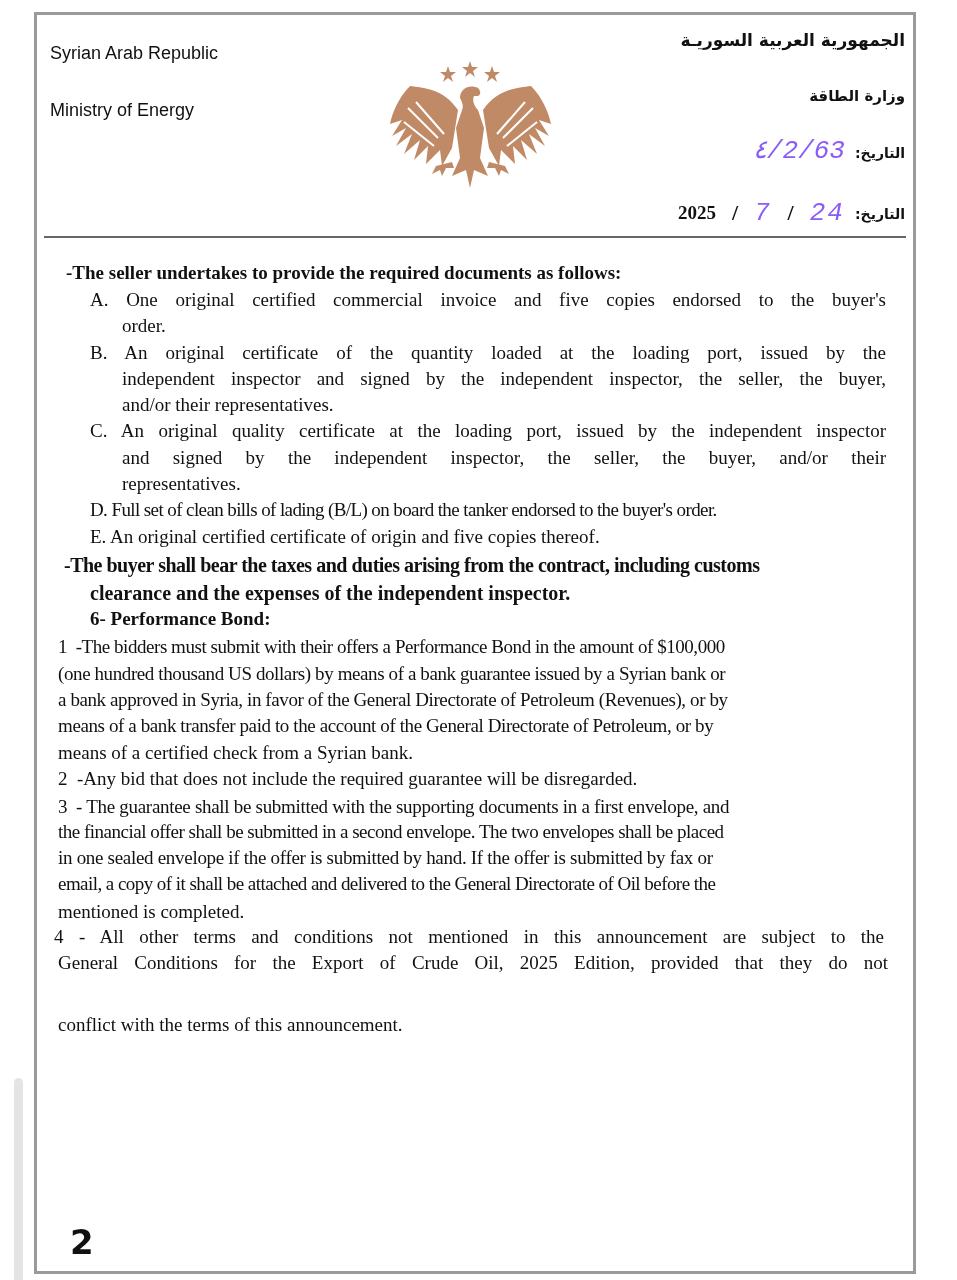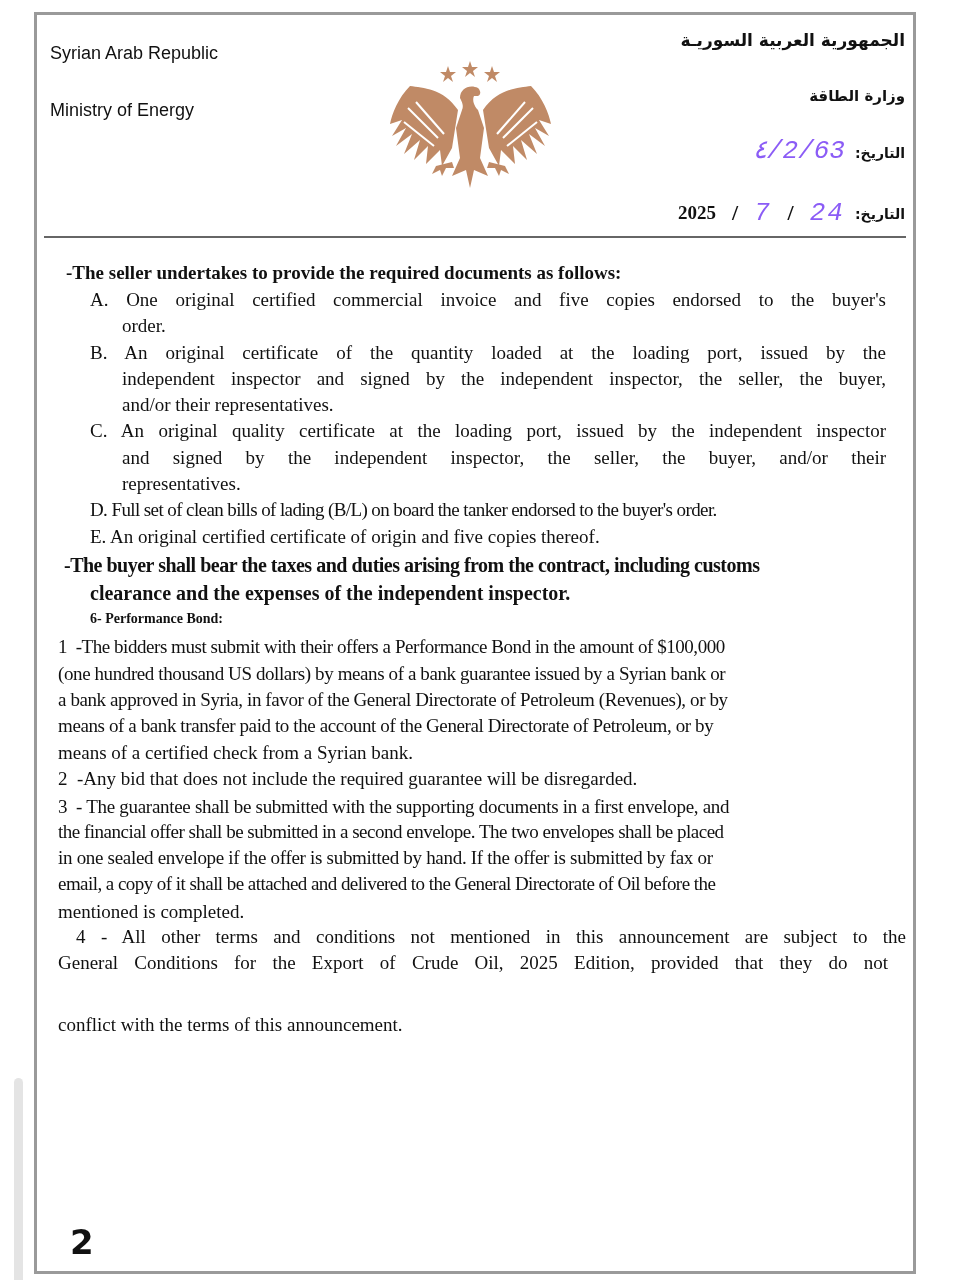--- a/index.html
+++ b/index.html
@@ -121,21 +121,21 @@
   </div>
 
   <div class="ln" style="left:90px; top:524px;">
     <span>E.</span>
     <span>An original certified certificate of origin and five copies thereof.</span>
   </div>
 
   <div class="ln b" style="left:64px; top:552px; letter-spacing:-0.5px; font-size:20px;">-The buyer shall bear the taxes and duties arising from the contract, including customs</div>
   <div class="ln b" style="left:90px; top:580px; font-size:20px;">clearance and the expenses of the independent inspector.</div>
 
-  <div class="ln b" style="left:90px; top:606px; font-size:14px;">6- Performance Bond:</div>
+  <div class="ln b" style="left:90px; top:606px; font-size:19px;">6- Performance Bond:</div>
 
   <div class="ln" style="left:58px; top:634px; letter-spacing:-0.45px;">
     <span>1</span>&nbsp;
     <span>-The bidders must submit with their offers a Performance Bond in the amount of $100,000</span>
   </div>
   <div class="ln" style="left:58px; top:661px; letter-spacing:-0.4px;">(one hundred thousand US dollars) by means of a bank guarantee issued by a Syrian bank or</div>
   <div class="ln" style="left:58px; top:687px; letter-spacing:-0.4px;">a bank approved in Syria, in favor of the General Directorate of Petroleum (Revenues), or by</div>
   <div class="ln" style="left:58px; top:713px; letter-spacing:-0.4px;">means of a bank transfer paid to the account of the General Directorate of Petroleum, or by</div>
   <div class="ln" style="left:58px; top:740px;">means of a certified check from a Syrian bank.</div>
 
@@ -146,21 +146,21 @@
 
   <div class="ln" style="left:58px; top:794px; letter-spacing:-0.3px;">
     <span>3</span>&nbsp;
     <span>- The guarantee shall be submitted with the supporting documents in a first envelope, and</span>
   </div>
   <div class="ln" style="left:58px; top:819px; letter-spacing:-0.5px;">the financial offer shall be submitted in a second envelope. The two envelopes shall be placed</div>
   <div class="ln" style="left:58px; top:845px; letter-spacing:-0.3px;">in one sealed envelope if the offer is submitted by hand. If the offer is submitted by fax or</div>
   <div class="ln" style="left:58px; top:871px; letter-spacing:-0.55px;">email, a copy of it shall be attached and delivered to the General Directorate of Oil before the</div>
   <div class="ln" style="left:58px; top:899px;">mentioned is completed.</div>
 
-  <div class="ln just" style="left: 76px; top: 924px; width: 830px; white-space: normal;">
+  <div class="ln just" style="left: 54px; top: 924px; width: 830px; white-space: normal;">
     <span>4</span>
     <span>- All other terms and conditions not mentioned in this announcement are subject to the</span>
   </div>
   <div class="ln just" style="left: 58px; top: 950px; width: 830px; white-space: normal;">General Conditions for the Export of Crude Oil, 2025 Edition, provided that they do not</div>
   <div class="ln" style="left:58px; top:976px;margin-top:36px;">conflict with the terms of this announcement.</div>
 </div>
 
 <div class="page-num">2</div>
 
 </body></html>

